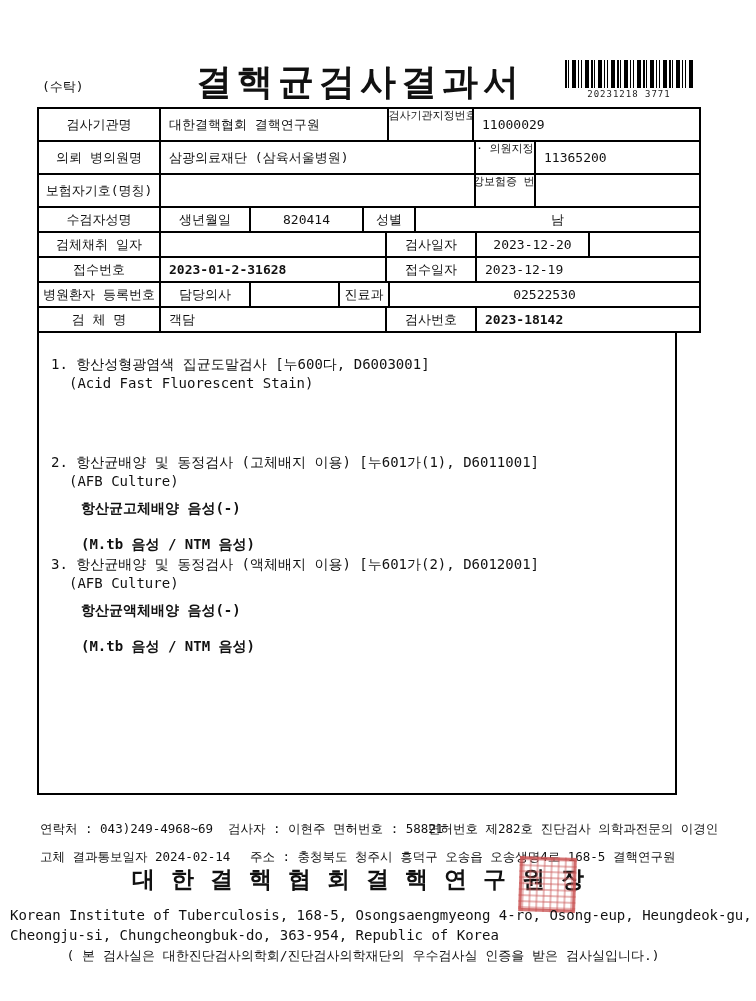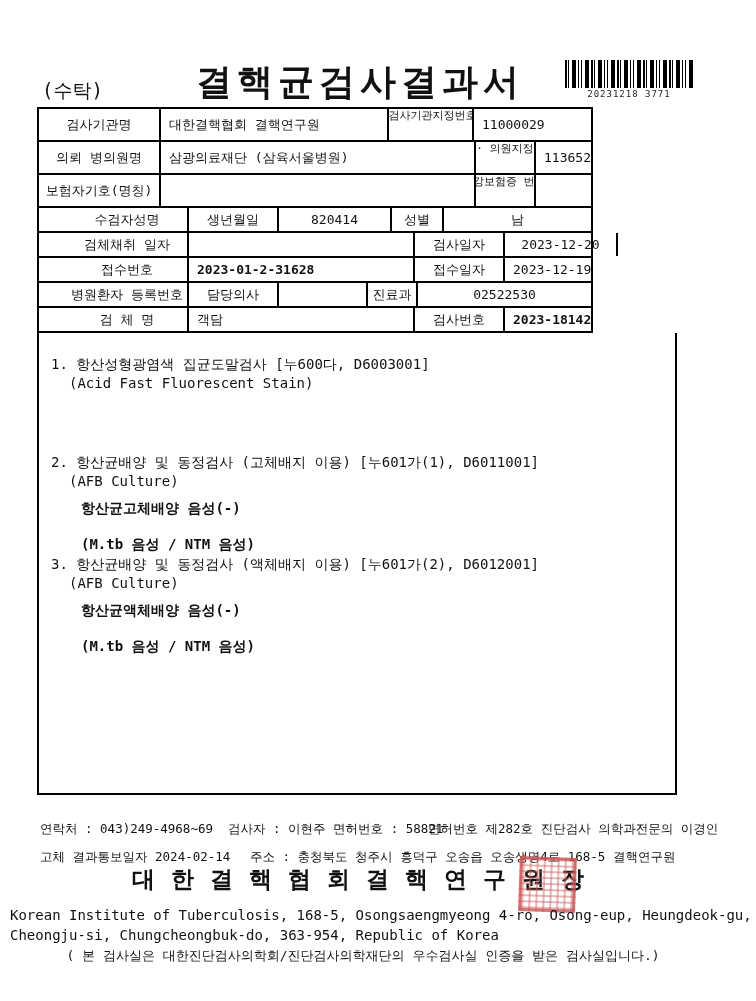--- a/index.html
+++ b/index.html
@@ -5,47 +5,47 @@
   html,body{margin:0;padding:0;background:#e8e8e8;}
   .sheet{
     position:relative;
     width:756px;height:1001px;
     background:#ffffff;
     font-family:"DejaVu Sans Mono","DejaVu Sans",sans-serif;
     color:#111;
     overflow:hidden;
   }
   
-  .consign{position:absolute;left:42px;top:78px;font-size:19px;}
+  .consign{position:absolute;left:42px;top:78px;font-size:13px;}
   .title-wrap{position:absolute;left:0;top:58px;width:720px;text-align:center;}
   .doc-title{
     font-family:"DejaVu Serif","Liberation Serif",serif;
     font-size:36px;font-weight:bold;letter-spacing:5px;
   }
   .barcode{
     position:absolute;left:565px;top:60px;width:128px;height:28px;
     background:repeating-linear-gradient(90deg,
       #000 0 2px,#fff 2px 3px,#000 3px 4px,#fff 4px 7px,
       #000 7px 11px,#fff 11px 13px,#000 13px 14px,#fff 14px 16px,
       #000 16px 17px,#fff 17px 20px,#000 20px 24px,#fff 24px 26px);
   }
   .barcode-text{
     position:absolute;left:565px;top:89px;width:128px;
     font-size:9px;letter-spacing:1px;text-align:center;color:#222;
   }
   
   .info-table{
-    position:absolute;left:37px;top:107px;width:556px;
+    position:absolute;left:37px;top:107px;width:664px;
     border:2px solid #000;box-sizing:border-box;
     font-size:13px;
   }
   .trow{display:flex;}
   .trow + .trow{border-top:2px solid #000;}
   .h31{height:31px;}
-  .h23{height:23px;padding-left:28px;}
+  .h23{height:23px;}
   .cell{
     display:flex;align-items:center;box-sizing:border-box;
     overflow:hidden;white-space:nowrap;
   }
   .cell + .cell{border-left:2px solid #000;}
   .lab{justify-content:center;text-align:center;}
   .val{padding-left:8px;}
   .val.center{justify-content:center;padding-left:0;}
   .val.bold{font-weight:bold;}
   .lab2{flex-direction:row;justify-content:center;align-items:flex-start;

